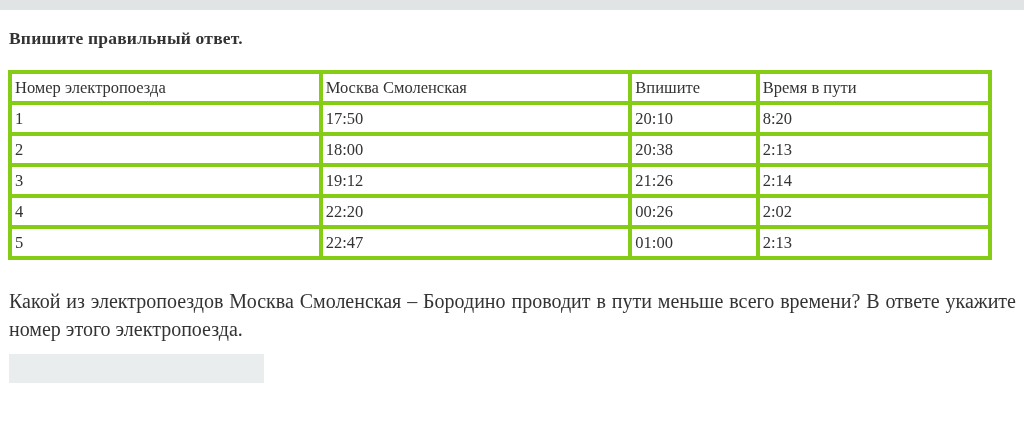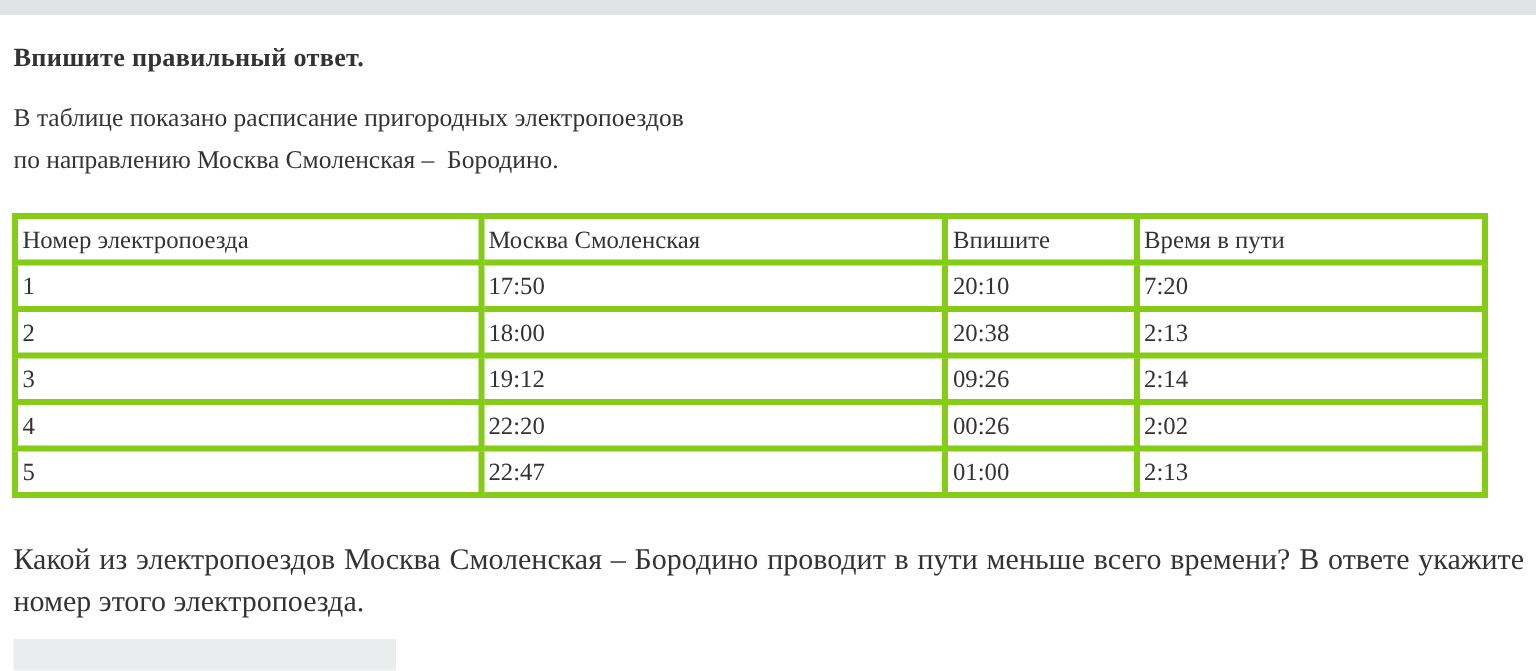--- a/index.html
+++ b/index.html
@@ -80,24 +80,20 @@
 </style>
 </head>
 <body>
 
 <div class="top-bar"></div>
 
 <div class="content">
 
   <div class="title">Впишите правильный ответ.</div>
 
-  <p class="intro">
-    <span>В таблице показано расписание пригородных электропоездов</span><br>
-    <span>по направлению Москва Смоленская –&nbsp; Бородино.</span>
-  </p>
 
   <table class="schedule">
     <colgroup>
       <col class="c1">
         <col class="c2">
         <col class="c3">
         <col class="c4">
     </colgroup>
     <thead>
       <tr>
@@ -105,32 +101,32 @@
         <th>Москва Смоленская</th>
         <th>Впишите</th>
         <th>Время в пути</th>
       </tr>
     </thead>
     <tbody>
       <tr>
         <td>1</td>
         <td>17:50</td>
         <td>20:10</td>
-        <td>7:20</td>
+        <td>8:20</td>
       </tr>
       <tr>
         <td>2</td>
         <td>18:00</td>
         <td>20:38</td>
         <td>2:13</td>
       </tr>
       <tr>
         <td>3</td>
         <td>19:12</td>
-        <td>09:26</td>
+        <td>21:26</td>
         <td>2:14</td>
       </tr>
       <tr>
         <td>4</td>
         <td>22:20</td>
         <td>00:26</td>
         <td>2:02</td>
       </tr>
       <tr>
         <td>5</td>

